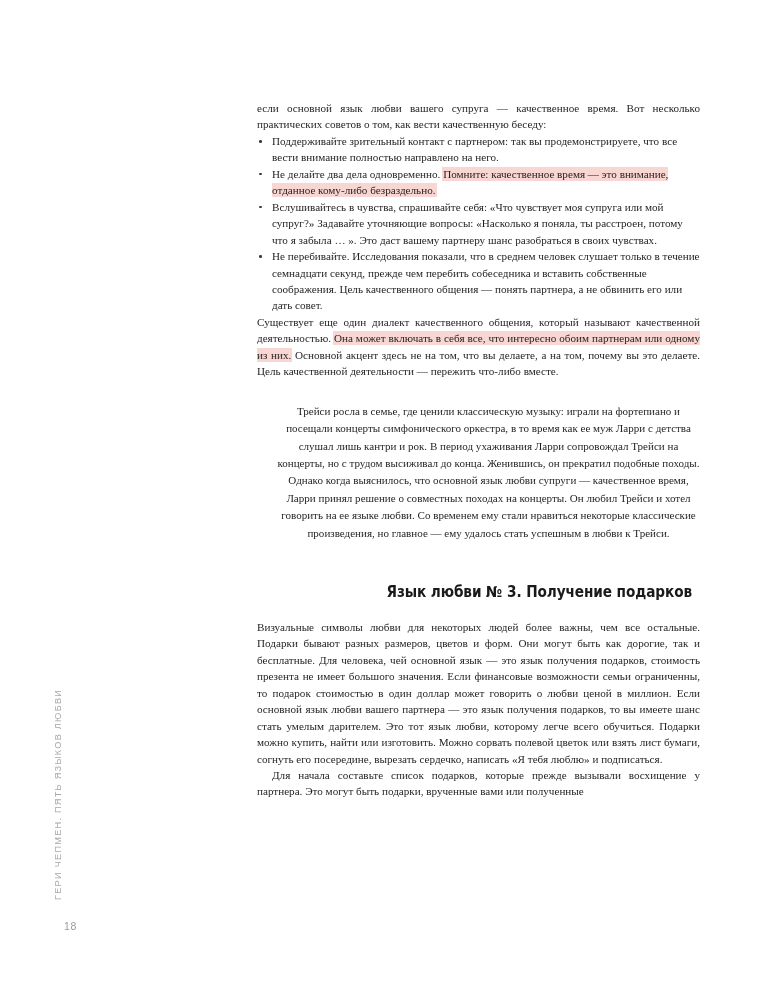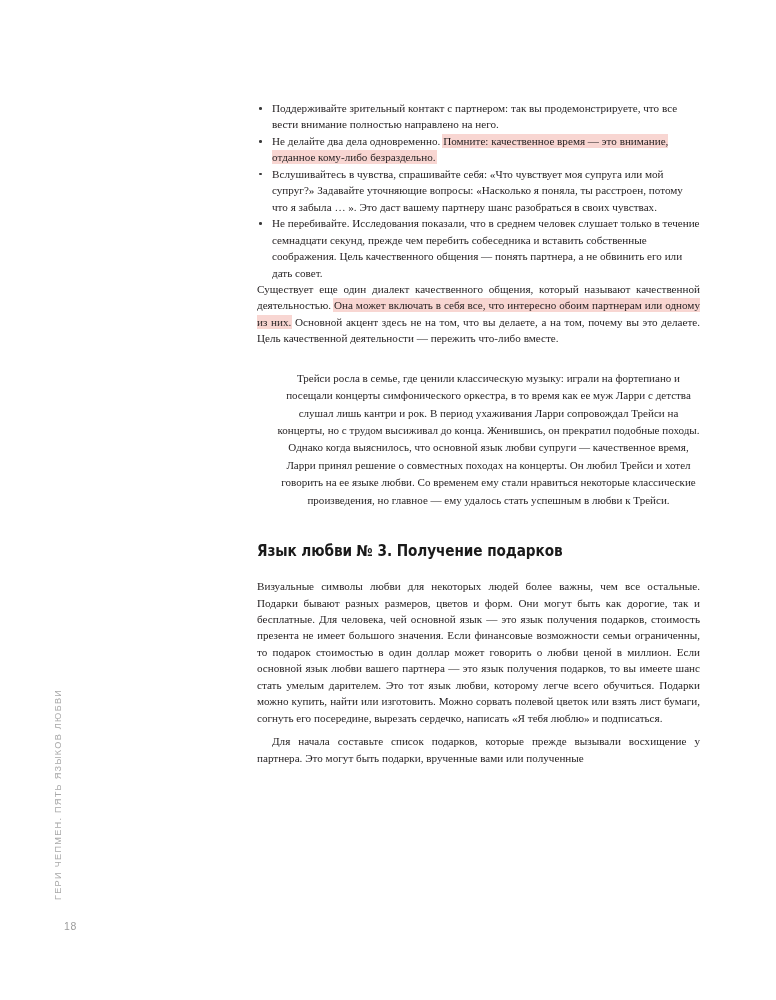--- a/index.html
+++ b/index.html
@@ -113,49 +113,50 @@
     margin-top: 23px;
     margin-left: 20px;
     width: 423px;
     font-size: 11.05px;
     line-height: 17.4px;
     text-align: center;
   }
 
   
   h2.section-heading {
-    margin: 0;
+    margin: 8px;
     padding-top: 33px;
     font-family: "DejaVu Sans Condensed", "Liberation Sans Narrow",
                  "Liberation Sans", "DejaVu Sans", sans-serif;
     font-size: 15.2px;
     font-weight: 700;
     letter-spacing: -0.1px;
     color: #1a1a1a;
-    text-align: left;
+    text-align: right;
   }
 
   .post-heading {
     margin-top: 18px;
   }
   .tail-para {
-    margin-top: 7px;
+    margin-top: 0;
   }
 </style>
 </head>
 <body>
 
 <div class="page">
 
   <div class="running-head">ГЕРИ ЧЕПМЕН. ПЯТЬ ЯЗЫКОВ ЛЮБВИ</div>
 
   <div class="folio">18</div>
 
   <div class="column">
 
+    <p class="body-text lead">если основной язык любви вашего супруга — качественное время. Вот несколько практических советов о том, как вести качественную беседу:</p>
 
     <ul class="bullets">
 
       <li>
         <span>Поддерживайте зрительный контакт с партнером: так вы продемонстрируете, что все вести внимание полностью направлено на него.</span>
       </li>
 
       <li>
         <span>Не делайте два дела одновременно. </span><span class="hl">Помните: качественное время — это внимание, отданное кому-либо безраздельно.</span>
       </li>

